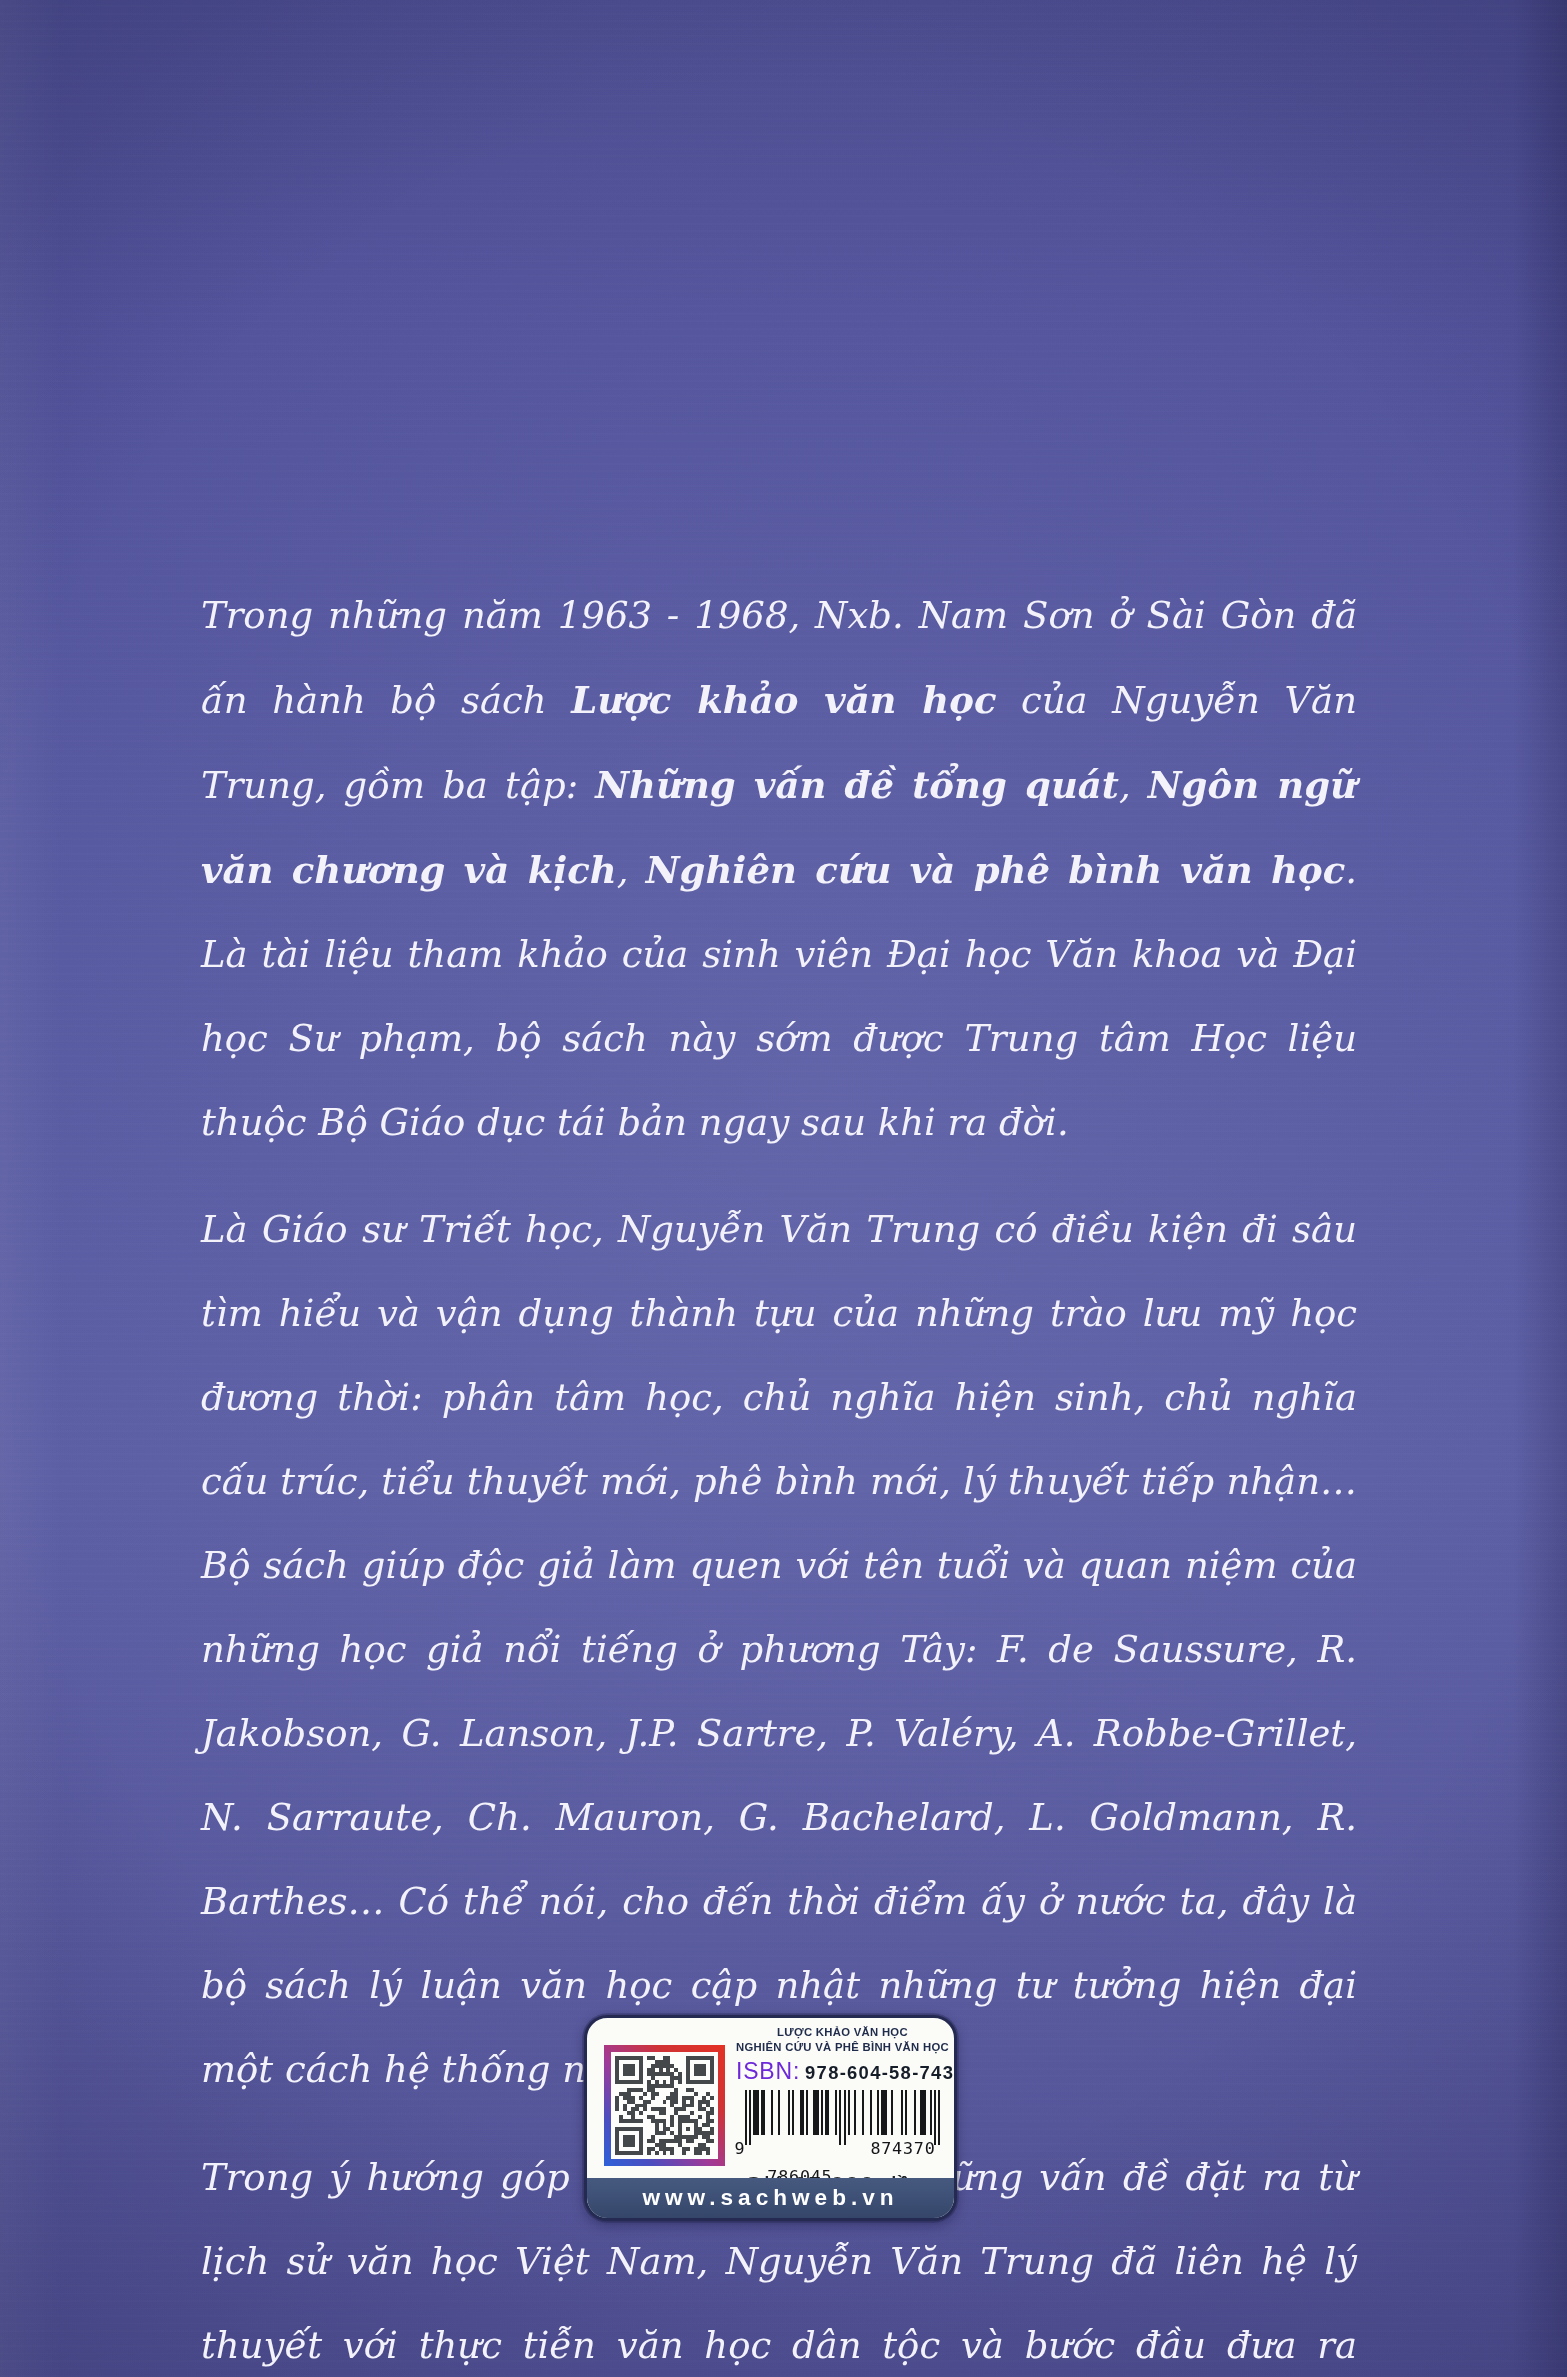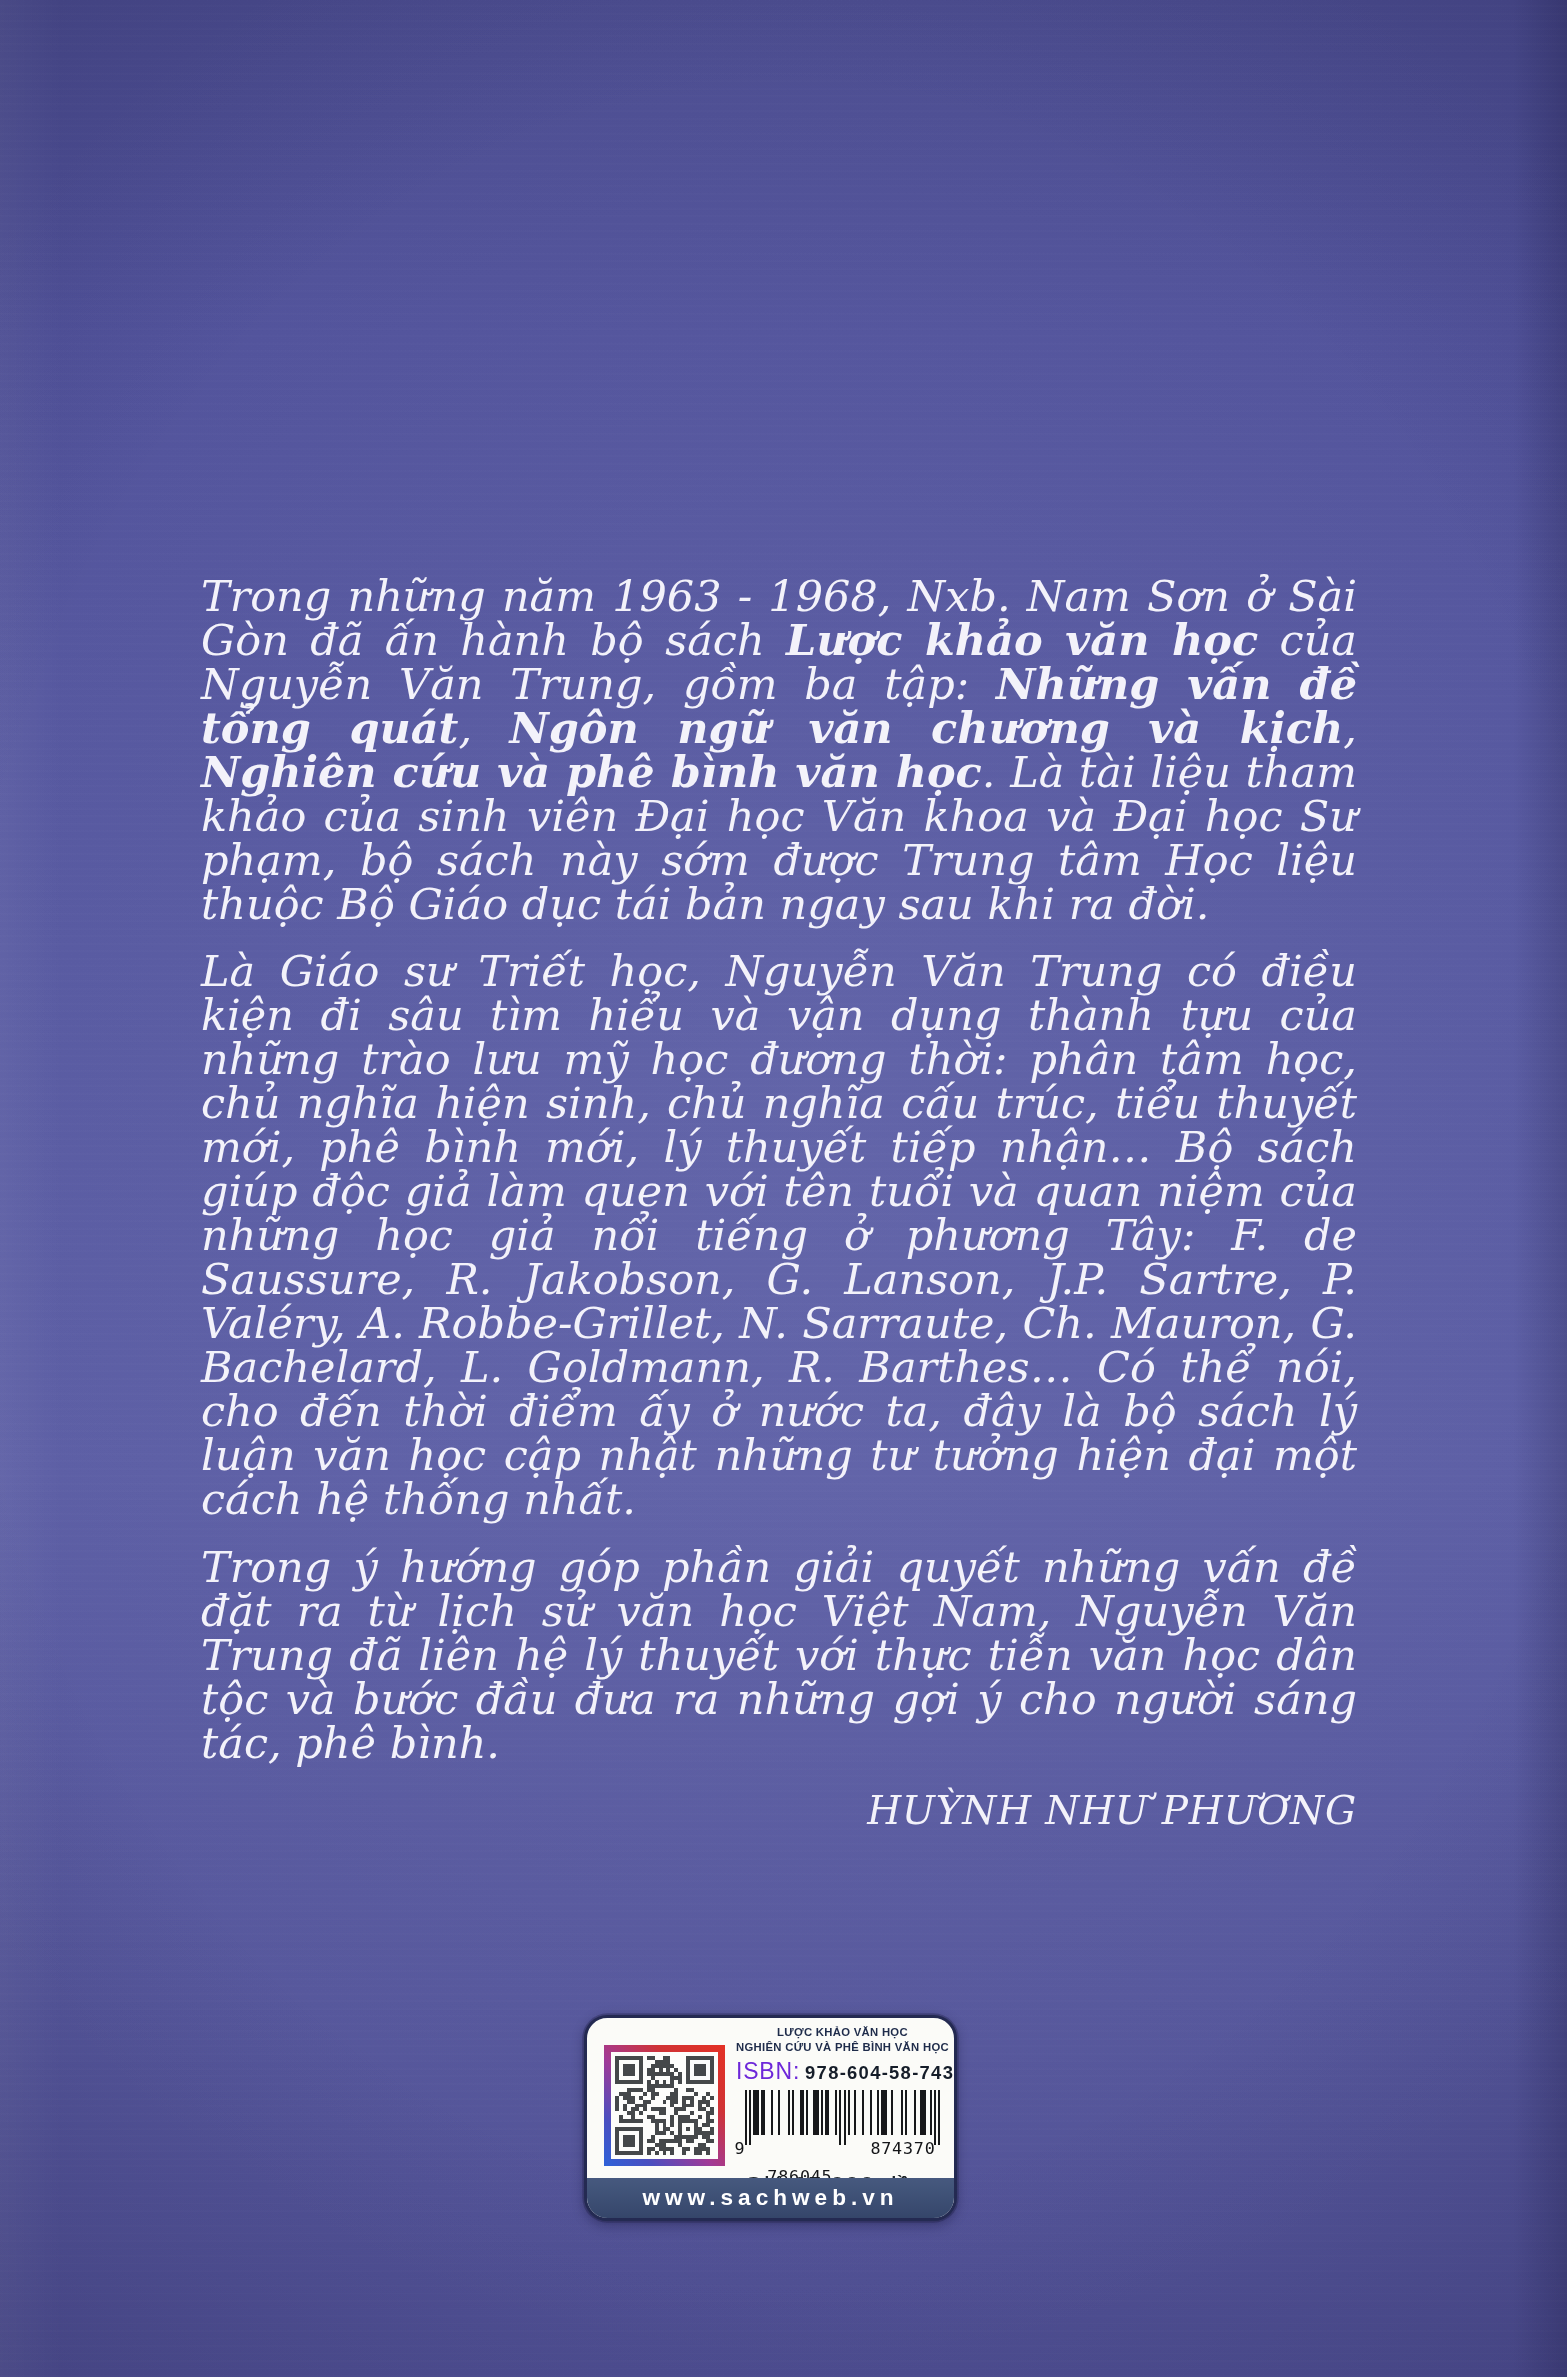--- a/index.html
+++ b/index.html
@@ -21,21 +21,21 @@
   .texture{
     position:absolute;inset:0;pointer-events:none;opacity:.5;
     background:repeating-linear-gradient(0deg, rgba(255,255,255,0.02) 0 1.7px, rgba(0,0,0,0) 1.7px 7.5px);
   }
   .blurb{
     position:absolute;left:201px;top:574px;width:1156px;
     color:#f3f2fa;
   }
   .blurb p{
     margin:0 0 23.4px 0;
-    font-size:43px;line-height:44px;
+    font-size:37px;line-height:84px;
     font-style:italic;
     text-align:justify;
     text-justify:inter-word;
   }
   .blurb p .bold{font-weight:700;}
   .signature{
     margin-top:17px;
     text-align:right;
     font-size:39px;
     font-style:italic;

